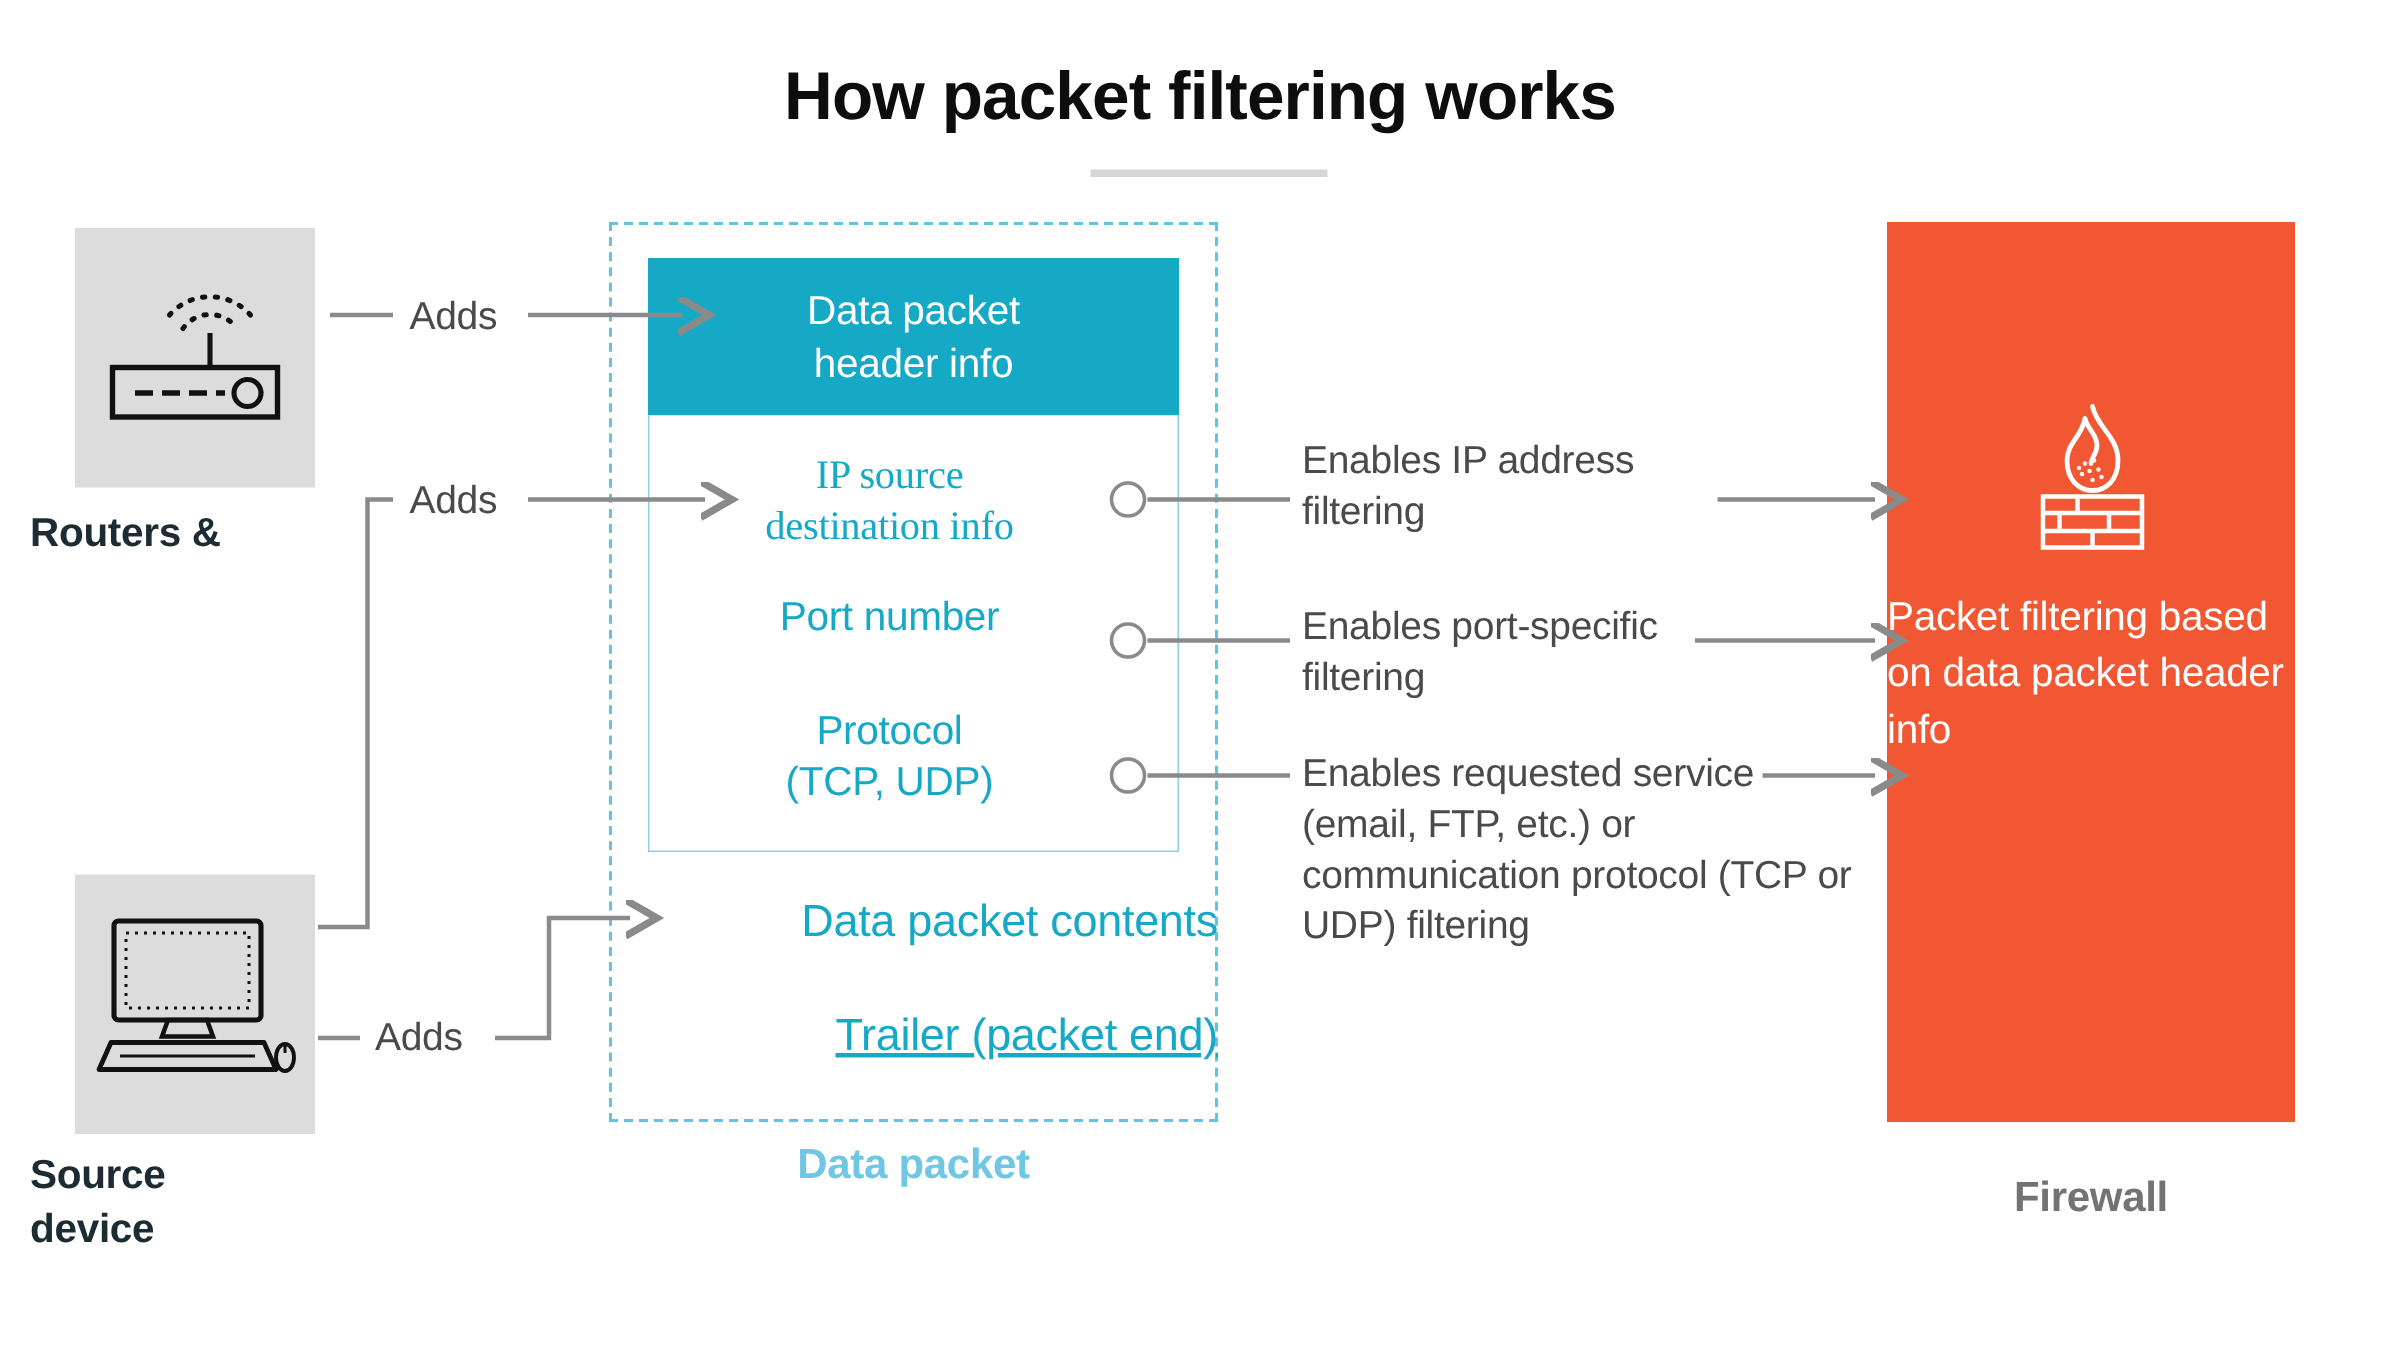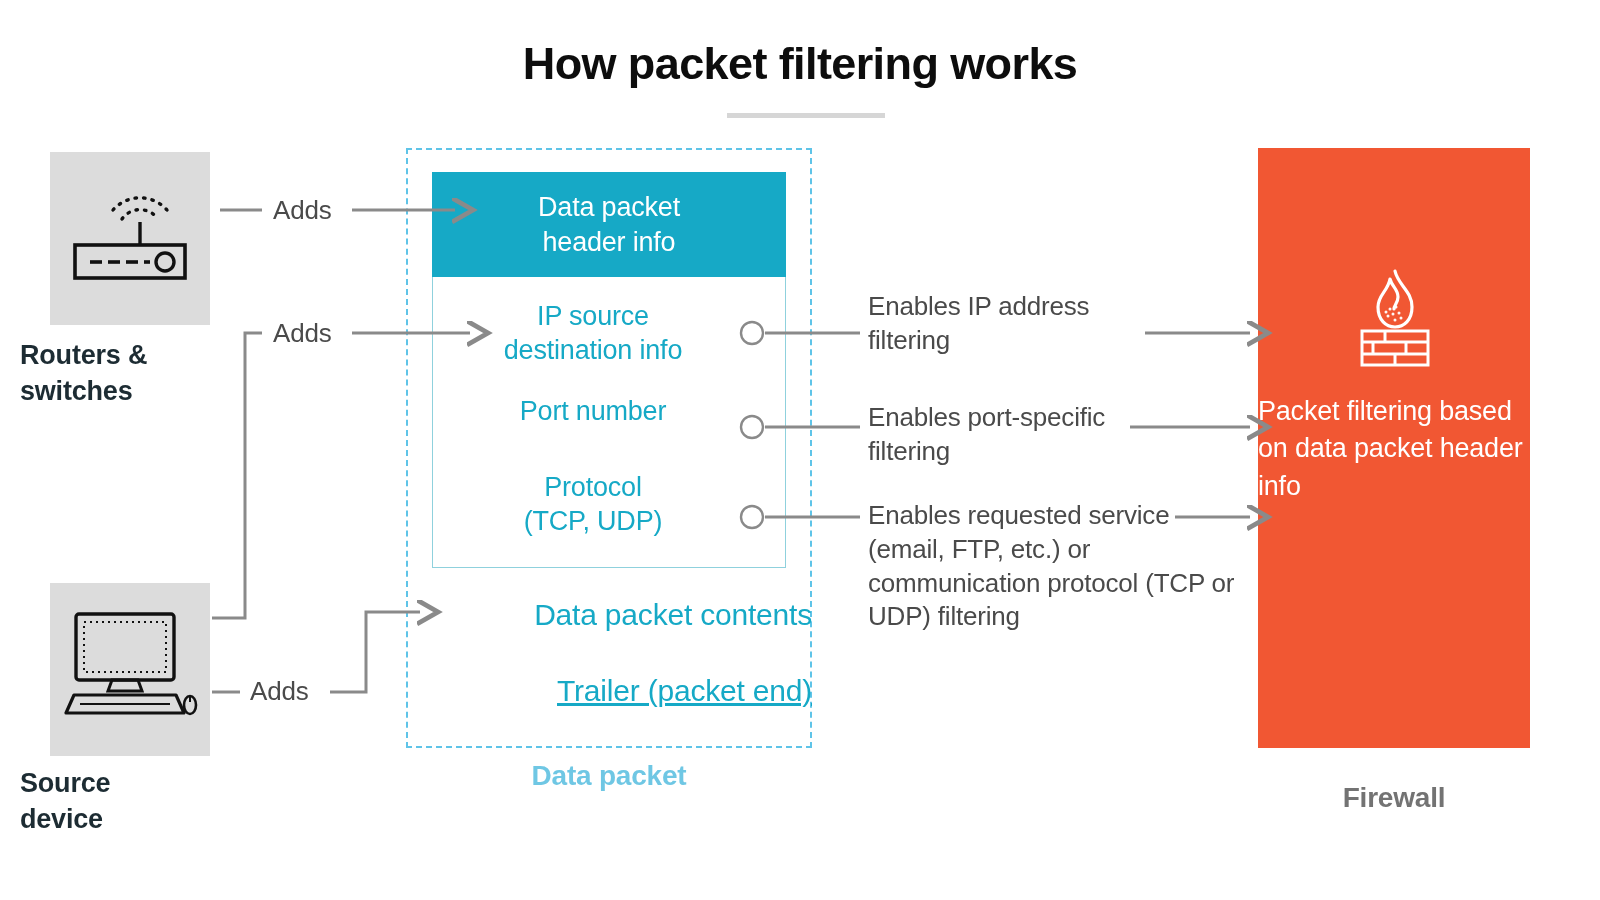--- a/index.html
+++ b/index.html
@@ -220,21 +220,20 @@
         <line x1="40" y1="110" x2="52" y2="110"></line>
         <line x1="58" y1="110" x2="70" y2="110"></line>
         <line x1="76" y1="110" x2="88" y2="110"></line>
         <line x1="94" y1="110" x2="100" y2="110"></line>
       </g>
       <circle cx="115" cy="110" r="9" fill="none" stroke="#111" stroke-width="3.4"></circle>
     </svg>
   </div>
   <div class="device-caption" style="left:20px; top:338px; width:220px;">
     <div>Routers &amp;</div>
-    <div>switches</div>
   </div>
 
   <div class="device-tile" style="left:50px; top:583px; width:160px; height:173px;">
     <svg width="160" height="173" viewBox="0 0 160 173">
 
       <rect x="26" y="31" width="98" height="66" rx="3" fill="none" stroke="#111" stroke-width="3.4"></rect>
       <rect x="34" y="39" width="82" height="50" fill="none" stroke="#111" stroke-width="2" stroke-dasharray="2 4"></rect>
 
       <path d="M62 97 L58 108 L92 108 L88 97 Z" fill="none" stroke="#111" stroke-width="3"></path>
 
@@ -258,21 +257,21 @@
   <div id="packet-caption">Data packet</div>
 
   <div id="packet-header">
     <div>
       <div>Data packet</div>
       <div>header info</div>
     </div>
   </div>
 
   <div id="packet-inner">
-    <div class="packet-field" style="top:22px;">
+    <div class="packet-field" style="top:22px;font-family:Liberation Serif, serif;">
       <div>IP source</div>
       <div>destination info</div>
     </div>
     <div class="packet-field" style="top:193px;">
       <div>Protocol</div>
       <div>(TCP, UDP)</div>
     </div>
     <div class="packet-field" style="top:117px;">
       <div>Port number</div>
     </div>

